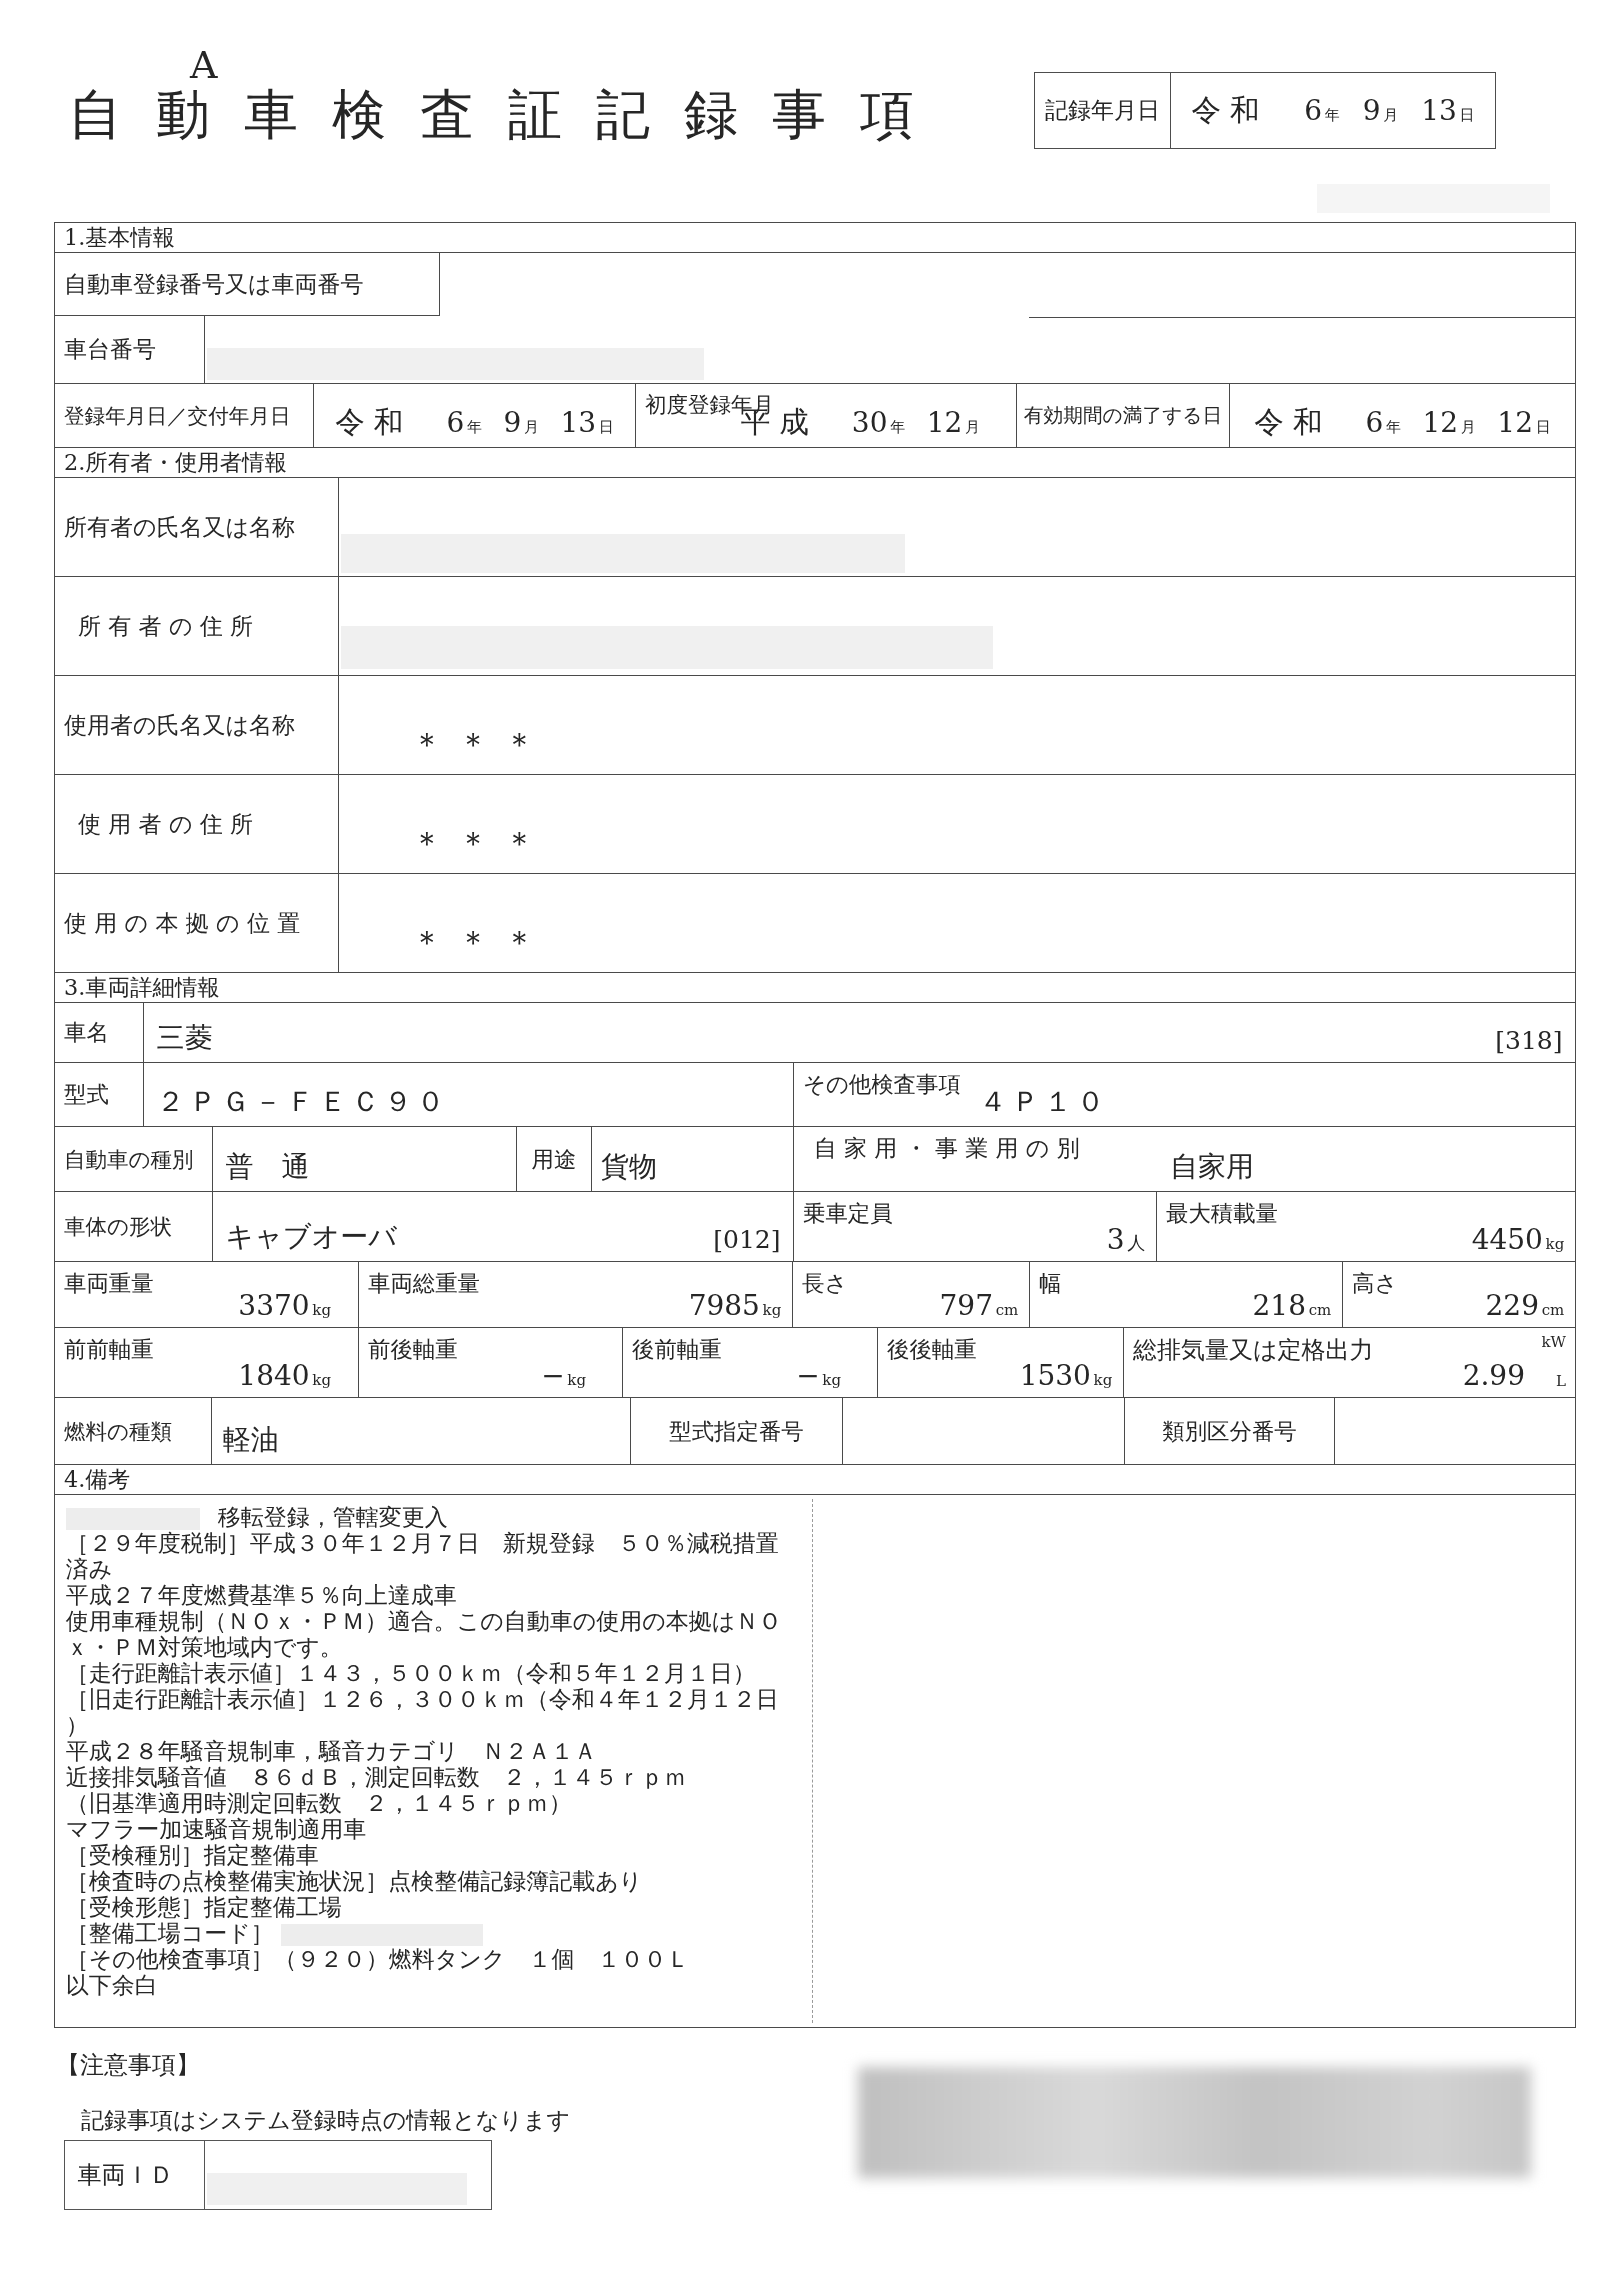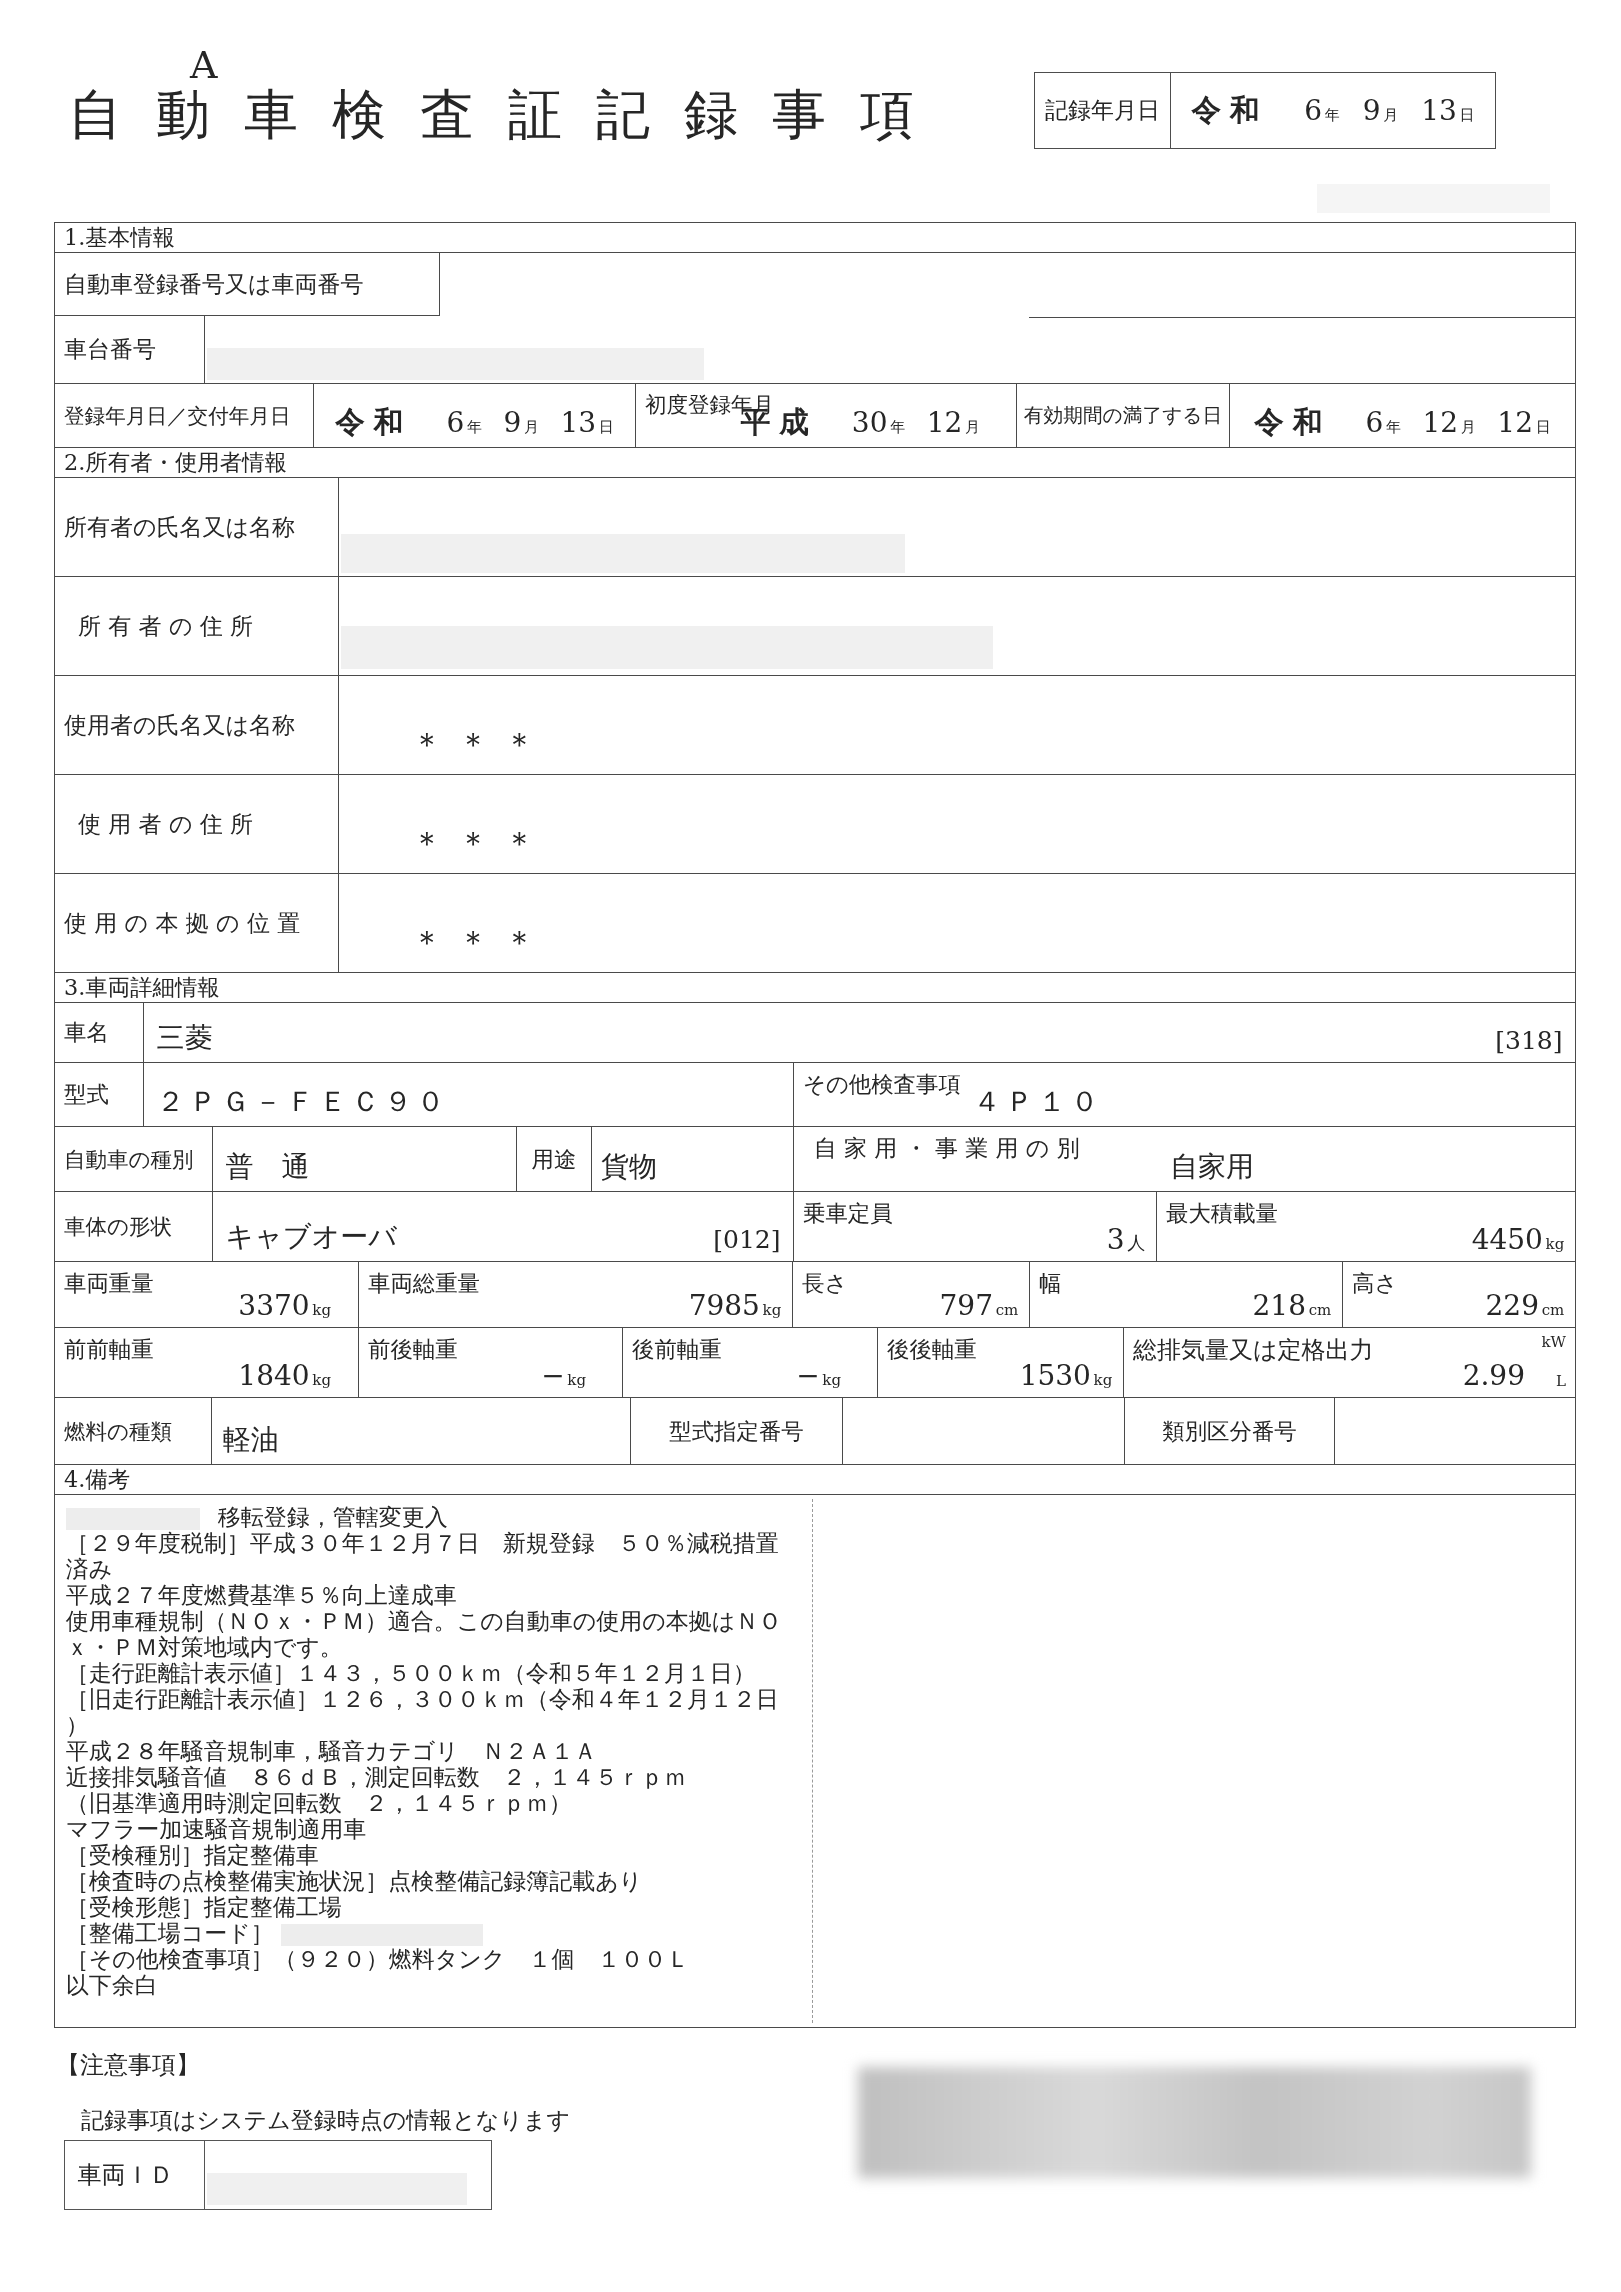--- a/index.html
+++ b/index.html
@@ -6,21 +6,21 @@
   .page{
     position:relative;width:1622px;height:2293px;background:#fff;
     font-family:"DejaVu Serif","DejaVu Sans",serif;color:#262626;overflow:hidden;
   }
   .corner-a{position:absolute;left:190px;top:43px;font-size:38px;}
   .doc-title{position:absolute;left:68px;top:79px;font-size:54px;letter-spacing:34px;white-space:nowrap;}
   
   .rec-box{position:absolute;left:1034px;top:72px;width:462px;height:77px;border:1.8px solid #4d4d4d;display:flex;box-sizing:border-box;}
   .rec-label{width:136px;border-right:1.8px solid #4d4d4d;display:flex;align-items:center;justify-content:center;font-size:23px;box-sizing:border-box;}
   .rec-val{flex:1;display:flex;align-items:center;justify-content:center;gap:23px;}
-  .era{font-size:29.6px;letter-spacing:9px;margin-right:12.5px;font-weight:bold;}
+  .era{font-size:29.6px;letter-spacing:9px;margin-right:12.5px;}
   .dnum{font-size:28px;}
   .unit{font-size:15px;margin-left:2.7px;}
   .unit-jp{font-size:18px;}
   
   .redact{position:absolute;background:#f0f0f0;}
   .blur-redact{position:absolute;left:858px;top:2067px;width:673px;height:111px;
     background:linear-gradient(90deg,#bfbfbf,#d9d9d9 35%,#c3c3c3 60%,#d2d2d2 85%,#c6c6c6);filter:blur(6.3px);}
   
   .tbl{position:absolute;left:54px;top:222px;width:1522px;border:1.8px solid #4a4a4a;box-sizing:border-box;background:#fff;}
   .sec-header{height:30px;border-bottom:1.8px solid #4a4a4a;display:flex;align-items:center;padding-left:9px;font-size:22.4px;box-sizing:border-box;}
@@ -161,21 +161,21 @@
       </div>
     </div>
 
     <div class="row" style="height:64px;">
       <div class="cell lblonly" style="width:89px;font-size:22.4px;">型式</div>
       <div class="cell" style="width:650px;">
         <div class="val vl" style="letter-spacing:4.5px;">２ＰＧ－ＦＥＣ９０</div>
       </div>
       <div class="cell last">
         <span class="lbl">その他検査事項</span>
-        <div class="val" style="left:179px;letter-spacing:4.5px;">４Ｐ１０</div>
+        <div class="val" style="left:185px;letter-spacing:4.5px;">４Ｐ１０</div>
       </div>
     </div>
 
     <div class="row" style="height:65px;">
       <div class="cell lblonly" style="width:158px;font-size:21.5px;">自動車の種別</div>
       <div class="cell" style="width:304px;">
         <div class="val vl">普　通</div>
       </div>
       <div class="cell lblonly ctr" style="width:75px;font-size:22.4px;">用途</div>
       <div class="cell" style="width:202px;">

